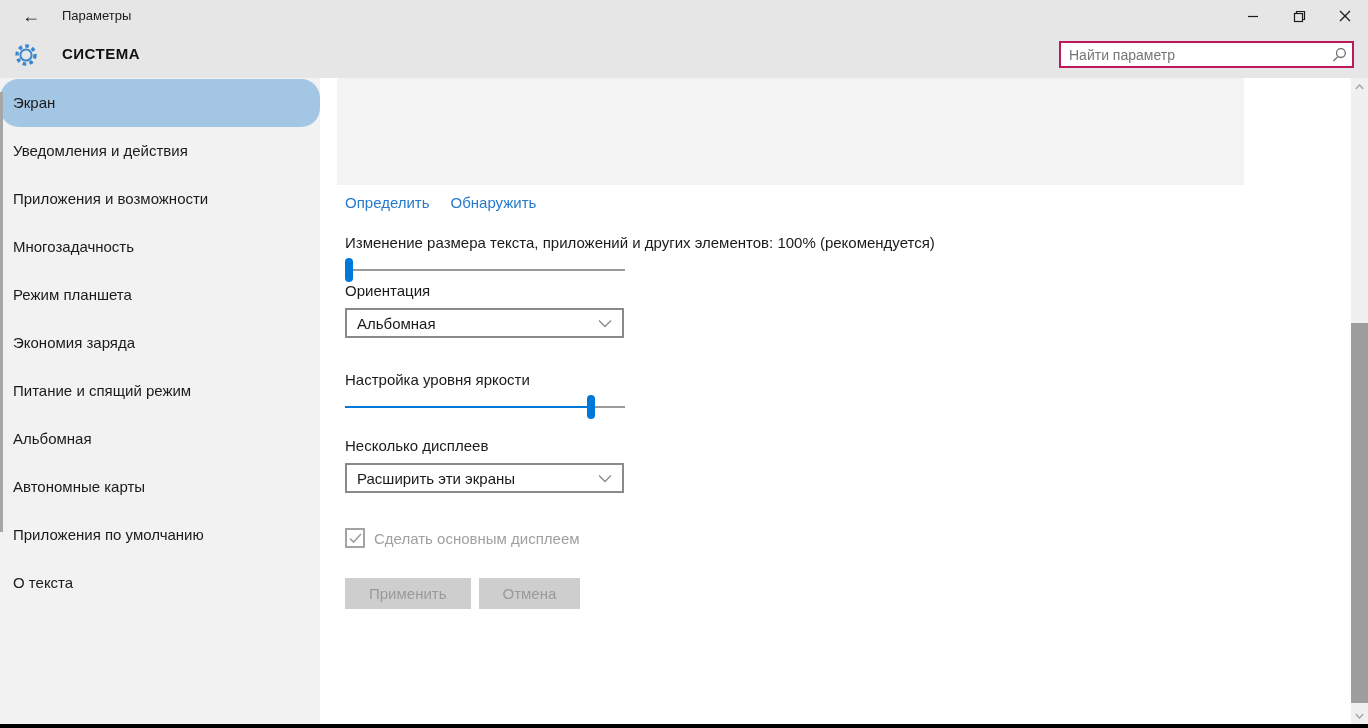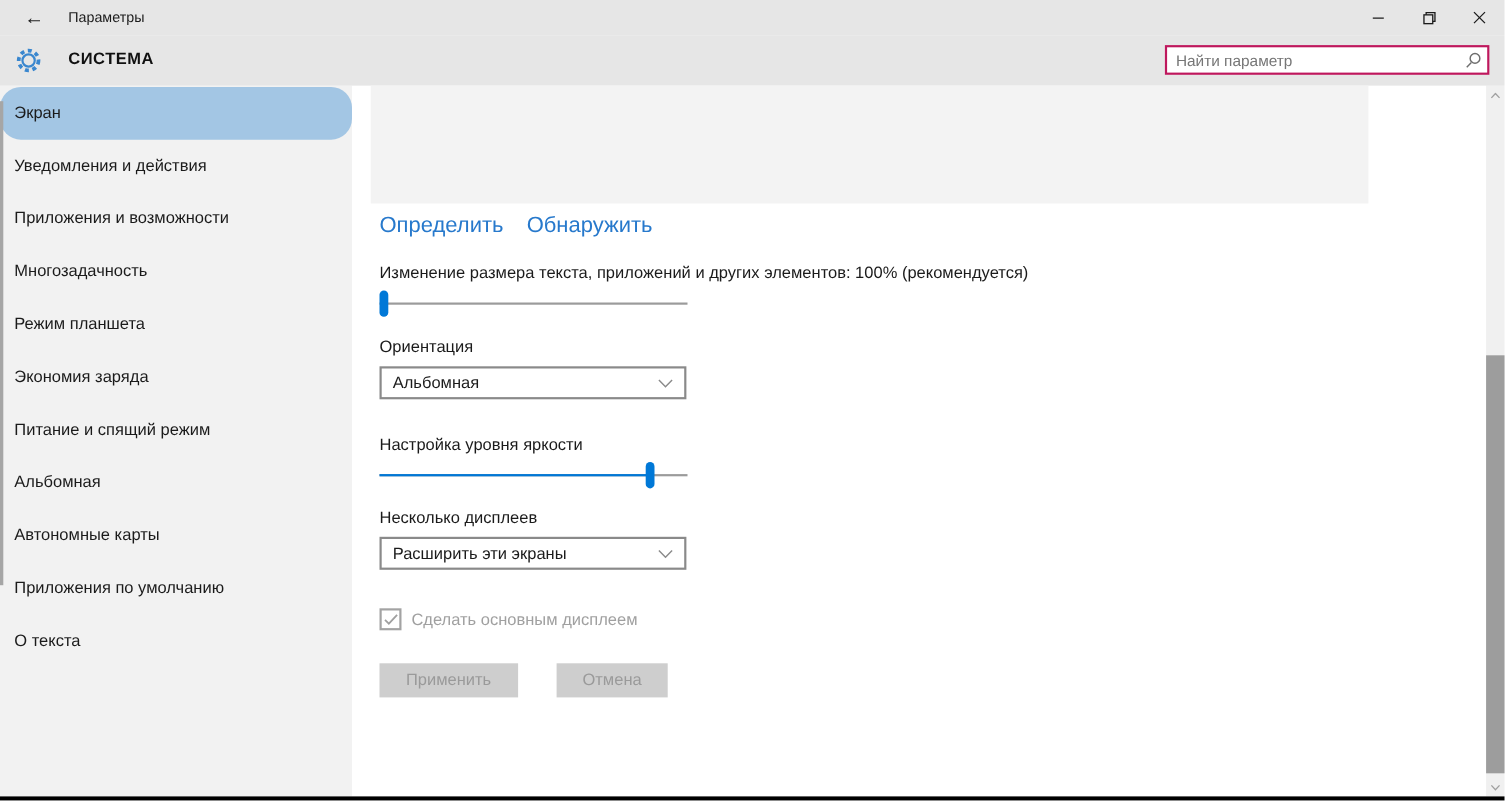--- a/index.html
+++ b/index.html
@@ -25,40 +25,40 @@
 
   
   #sidebar { position:absolute; left:0; top:78px; width:320px; height:646px; background:var(--sidebar-bg,#f2f2f2); padding-top:1px; }
   .nav-item { height:48px; line-height:48px; padding-left:13px; font-size:15px; color:#1b1b1b; cursor:pointer; white-space:nowrap; }
   .nav-item.selected { background:var(--selection,#a3c6e4);border-radius:19px; }
   .pane-scroll-thumb { position:absolute; left:0; top:92px; width:3px; height:440px; background:#a6a6a6; }
 
   
   #main { position:absolute; left:320px; top:78px; width:1031px; height:646px; background:#fff; padding-left:17px; }
   .preview-box { width:907px; height:107px; background:#f3f3f3; }
-  .links-row { display:flex; gap:21px; margin:9px 0 0 8px; font-size:20px; }
+  .links-row { display:flex; gap:21px; margin:9px 0 0 8px; font-size:15px; }
   .link { color:var(--link,#2779cc); cursor:pointer; text-decoration:none; }
   .field-label { margin:0 0 0 8px; font-size:15px; color:#1b1b1b; }
   .lbl-scale { margin-top:23px; }
-  .lbl-orientation { margin-top:19px; }
+  .lbl-orientation { }
   .lbl-brightness { margin-top:33px; }
   .lbl-multi { margin-top:18px; }
 
   .slider { position:relative; width:280px; height:24px; margin:7px 0 0 8px; cursor:pointer; }
   .slider .track { position:absolute; left:0; top:11px; width:100%; height:2px; background:#9b9b9b; }
   .slider .fill  { position:absolute; left:0; top:11px; height:2px; background:var(--accent,#0078d7); }
   .slider .thumb { position:absolute; top:0; width:8px; height:24px; border-radius:4px; background:var(--accent,#0078d7); cursor:pointer; }
 
   .select { width:279px; height:30px; margin:9px 0 0 8px; border:2px solid #8a8a8a; background:#fff; display:flex; align-items:center; justify-content:space-between; padding:0 10px 0 10px; font-size:15px; cursor:pointer;text-align:right; }
 
   .check-row { display:flex; align-items:center; gap:9px; margin:35px 0 0 8px; }
   .checkbox { width:20px; height:20px; border:2px solid #a3a3a3; background:#fff; display:flex; align-items:center; justify-content:center; cursor:pointer; }
   .check-label { font-size:15px; color:#a0a0a0; }
 
-  .btn-row { display:flex; gap:35px; margin:30px 0 4px 8px; }
+  .btn-row { display:flex; gap:8px; margin:30px 0 4px 8px; }
   .btn { height:31px; min-width:90px; padding:0 24px; border:none; background:#cecece; color:#9a9a9a; font-family:"Liberation Sans",sans-serif; font-size:15px; cursor:default; }
   .adv-link { display:inline-block; margin:29px 0 0 8px; font-size:15px; }
 
   
   #scrollbar { position:absolute; right:0; top:78px; width:17px; height:646px; background:#f0f0f0; }
   .sb-arrow { position:absolute; left:0; width:17px; height:17px; display:flex; align-items:center; justify-content:center; cursor:pointer; }
   .sb-up { top:0; } .sb-down { bottom:0; }
   .sb-thumb { position:absolute; left:0; top:245px; width:17px; height:380px; background:#9d9d9d; cursor:pointer; }
 
   #bottom-edge { position:absolute; left:0; bottom:0; width:100%; height:4px; background:#000; }

